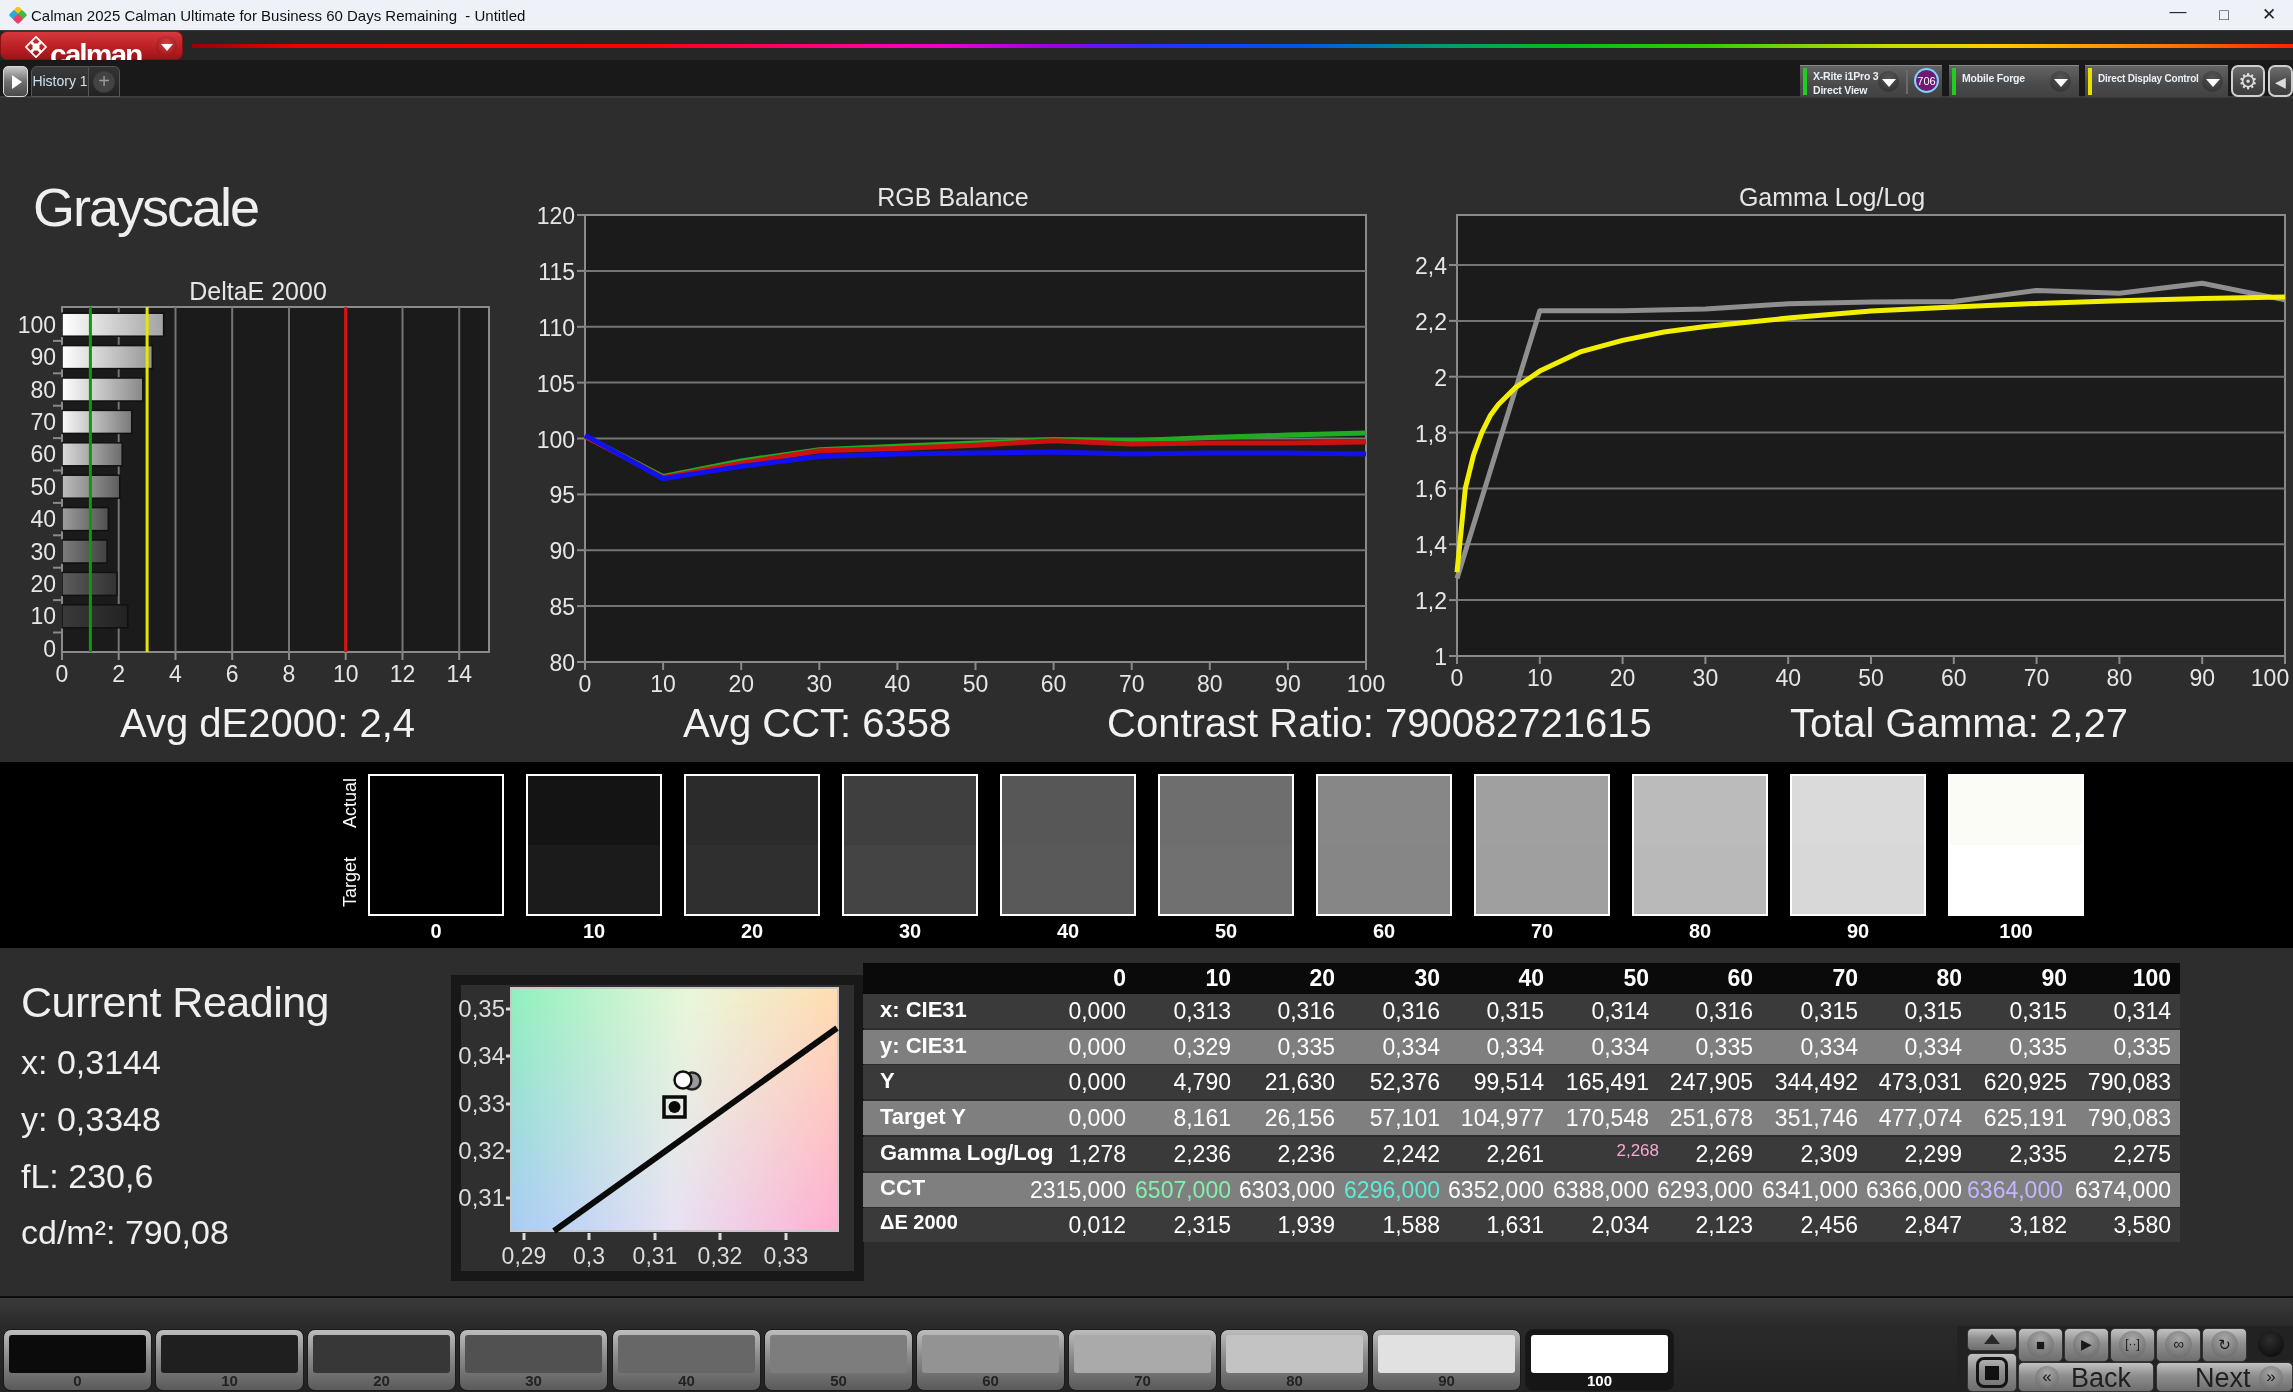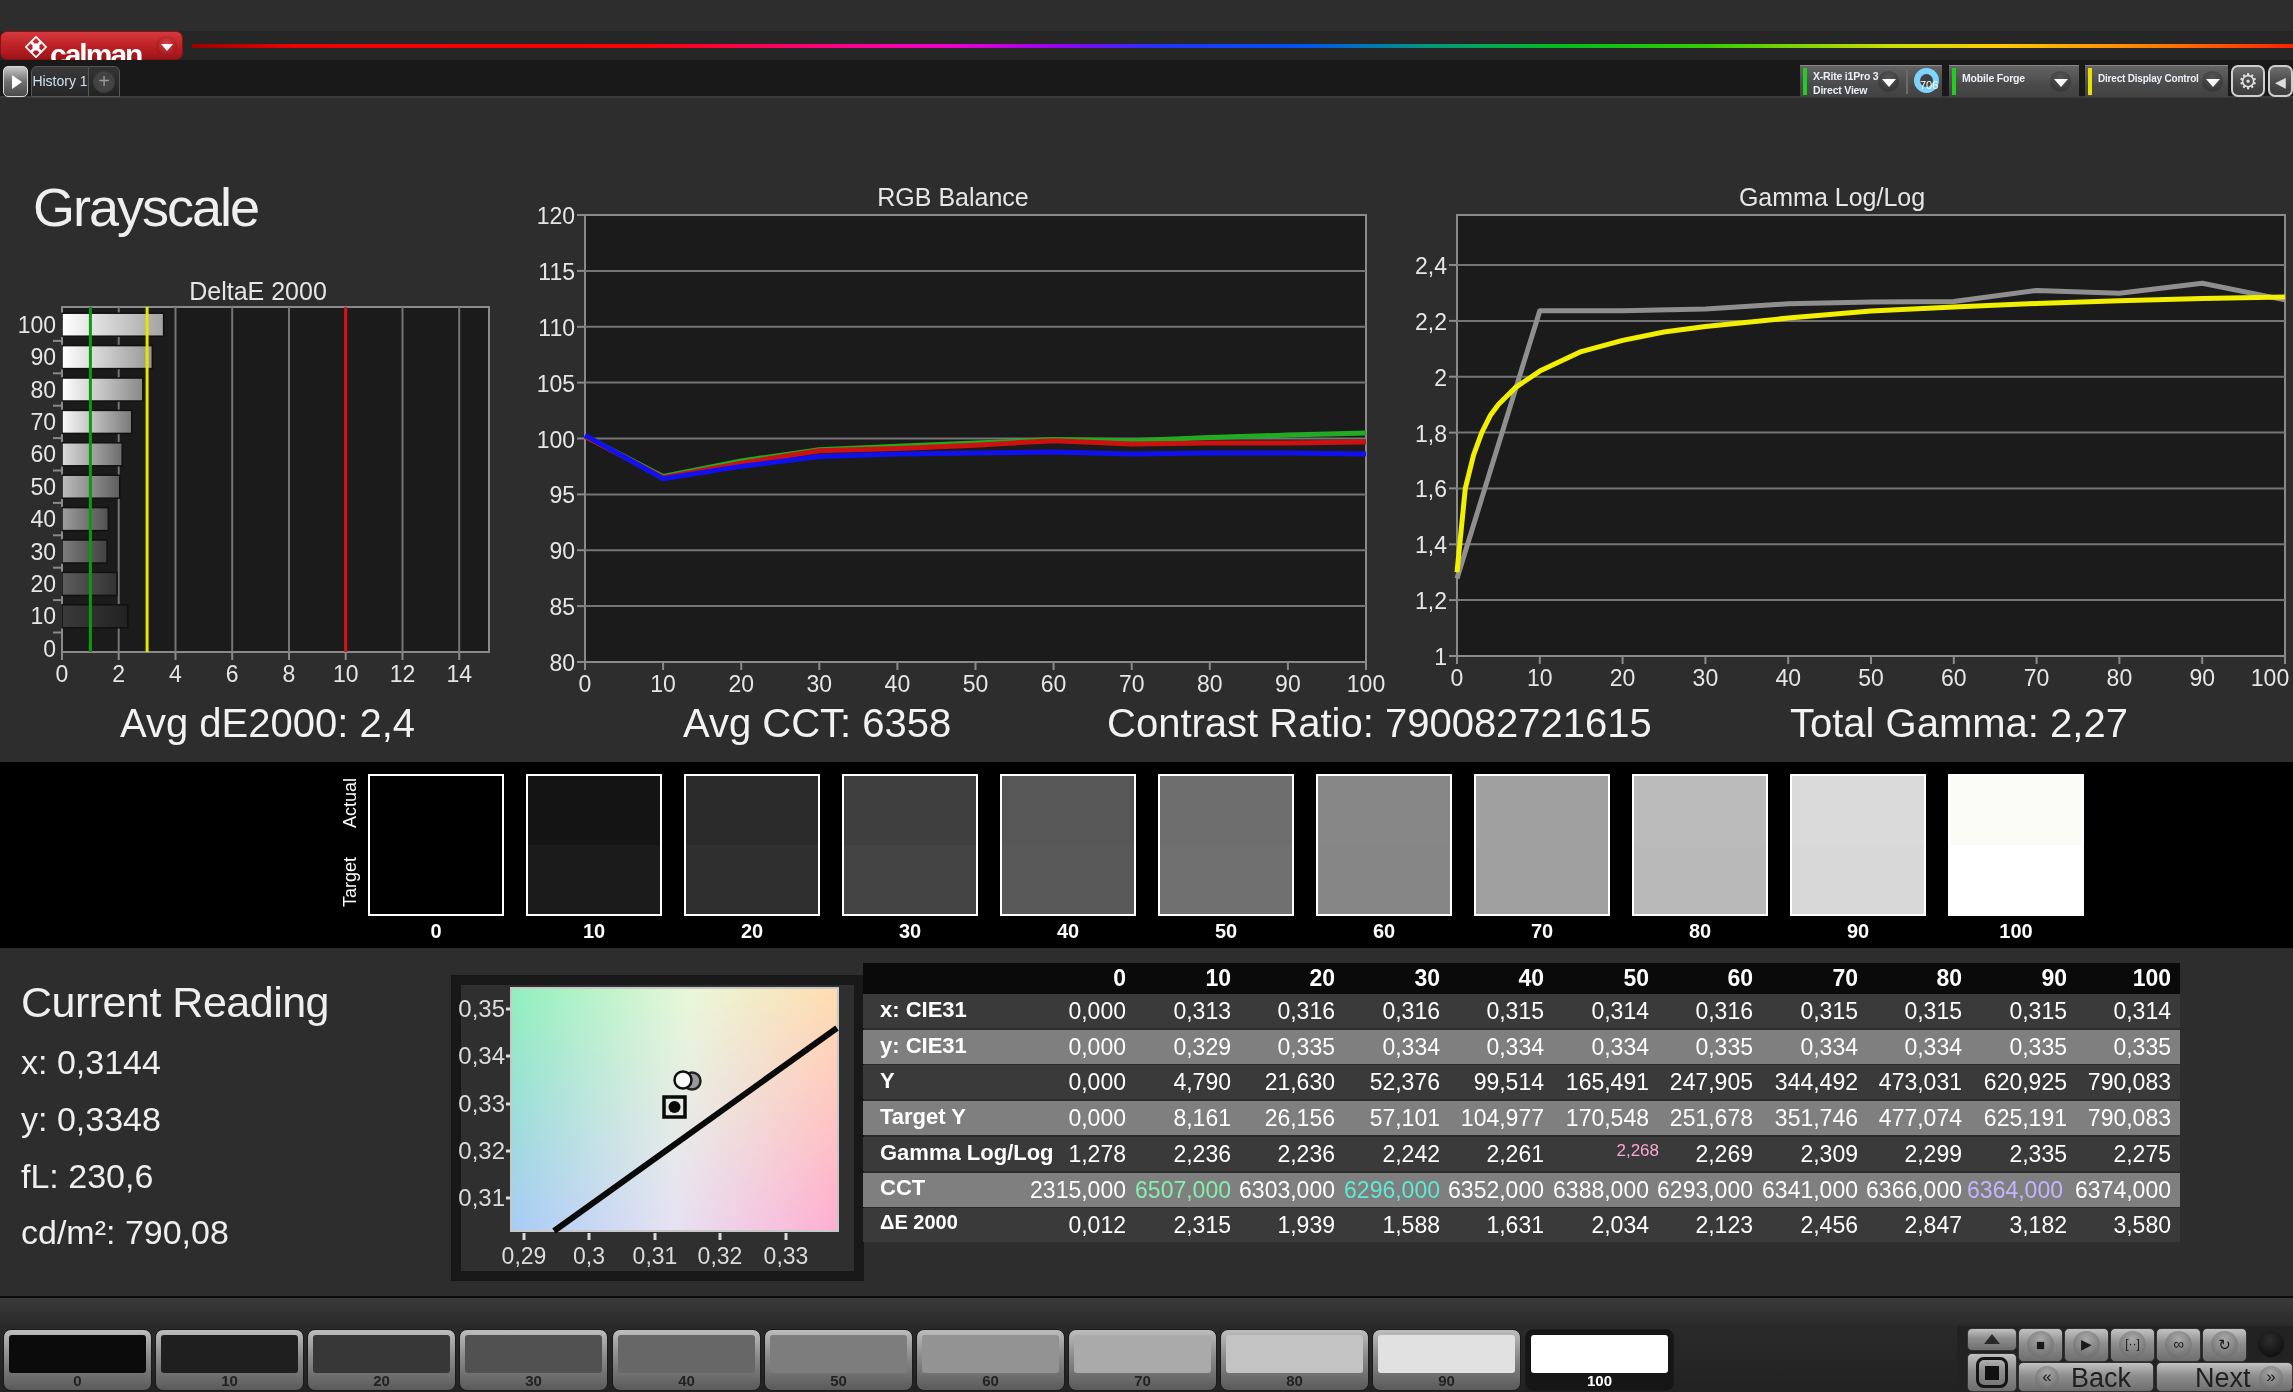--- a/index.html
+++ b/index.html
@@ -26,21 +26,21 @@
 #tabplay:after { content:""; position:absolute; left:8px; top:8px; border-top:7px solid transparent; border-bottom:7px solid transparent; border-left:10px solid #fff; }
 #tab1 { position:absolute; left:31px; top:66px; width:58px; height:31px; background:linear-gradient(#3a3a3a,#262626); border:1px solid #555; border-radius:6px 0 0 0; color:#cfe0ee; font-size:14px; text-align:center; line-height:29px; white-space:nowrap; }
 #tabplus { position:absolute; left:89px; top:66px; width:31px; height:31px; background:linear-gradient(#333,#222); border:1px solid #555; border-left:none; border-radius:0 6px 0 0; }
 #tabplus { background-image:radial-gradient(circle at 15px 15px,#474747 0,#424242 10px,rgba(0,0,0,0) 11.5px), linear-gradient(#333,#222); }
 #tabplus:after { content:"+"; position:absolute; left:0; top:0; width:100%; text-align:center; color:#999; font-size:20px; line-height:28px; }
 .ddbtn { position:absolute; top:65px; height:32px; background:linear-gradient(#646464,#4a4a4a 60%,#424242); border-top:1px solid #8a8a8a; border-radius:0; color:#e8f0f8; }
 .ddbar { position:absolute; left:3px; top:2px; bottom:2px; width:4px; }
 .ddtxt { position:absolute; left:13px; top:4px; font-size:10.5px; letter-spacing:-0.2px; font-weight:bold; line-height:13.5px; white-space:nowrap; }
 .ddarr { position:absolute; width:21px; height:21px; top:5px; border-radius:50%; background:radial-gradient(circle at 50% 30%,#555,#383838 75%); }
 .ddarr:after { content:""; position:absolute; left:4px; top:8px; border-left:7px solid transparent; border-right:7px solid transparent; border-top:8px solid #fff; }
-#badge706 { position:absolute; left:1914px; top:68px; width:25px; height:25px; border-radius:50%; background:#404040; border:6px solid #7dd3fc; color:#fff; font-size:11px; text-align:center; line-height:22px; }
+#badge706 { position:absolute; left:1914px; top:68px; width:25px; height:25px; border-radius:50%; background:#701a75; border:2px solid #7dd3fc; color:#fff; font-size:11px; text-align:center; line-height:22px; }
 .sqbtn { position:absolute; top:65px; height:32px; border-radius:7px; background:linear-gradient(#6e6e6e,#4a4a4a 55%,#3c3c3c); border:2px solid #cfcfcf; color:#ddd; text-align:center; }
 
 
 #h1 { position:absolute; left:33px; top:176px; font-size:54px; letter-spacing:-2px; color:#efefef; }
 .stat { position:absolute; top:701px; font-size:40px; color:#f2f2f2; white-space:nowrap; }
 
 
 #strip { position:absolute; left:0; top:762px; width:2293px; height:186px; background:#000; }
 .vlab { position:absolute; left:320px; width:60px; height:20px; color:#fff; font-size:18px; text-align:center; line-height:20px; transform:rotate(-90deg); }
 .sw { position:absolute; top:12px; width:136px; height:142px; border:2px solid #fff; }
@@ -61,20 +61,34 @@
 .lvs { position:absolute; left:5px; top:5px; width:137px; height:38px; border-radius:3px; }
 .lvt { position:absolute; left:0; bottom:1px; width:100%; text-align:center; font-size:15px; font-weight:bold; color:#222; }
 .lvl.sel .lvt { color:#fff; }
 .tbtn { position:absolute; background:linear-gradient(#c2c2c2,#8e8e8e 45%,#6e6e6e); border:1px solid #333; border-radius:5px; }
 .tico { position:absolute; border-radius:50%; background:radial-gradient(circle at 50% 30%,#a8a8a8,#6f6f6f 80%); color:#1a1a1a; text-align:center; }
 .navtxt { position:absolute; font-size:27px; color:#1f1f1f; }
 </style></head>
 <body>
 <div id="root">
 
+  <div id="titlebar">
+    <svg id="tbicon" viewBox="0 0 18 18">
+        <g>
+      <rect x="5.2" y="0.2" width="7.6" height="7.6" rx="1.8" transform="rotate(45 9 4)" fill="#f5c518"></rect>
+      <rect x="1.2" y="4.2" width="7.6" height="7.6" rx="1.8" transform="rotate(45 5 8)" fill="#29a8e0"></rect>
+      <rect x="9.2" y="4.2" width="7.6" height="7.6" rx="1.8" transform="rotate(45 13 8)" fill="#3dbb3d"></rect>
+      <rect x="5.2" y="8.2" width="7.6" height="7.6" rx="1.8" transform="rotate(45 9 12)" fill="#f23b5f"></rect>
+    </g>
+      </svg>
+    <div id="tbtext">Calman 2025 Calman Ultimate for Business 60 Days Remaining&nbsp; - Untitled</div>
+    <div class="wbtn" style="left:2163px;width:30px;line-height:24px">—</div>
+    <div class="wbtn" style="left:2209px;width:30px;line-height:30px;font-size:16px">□</div>
+    <div class="wbtn" style="left:2254px;width:30px;line-height:29px">✕</div>
+  </div>
 
   <div id="logorow"></div>
   <div id="rainbow"></div>
   <div id="calbtn">
     <svg id="callogo" viewBox="0 0 24 24">
       <g transform="rotate(45 12 12)" fill="none" stroke="#fff" stroke-width="1.9">
         <rect x="4.2" y="4.2" width="7.2" height="7.2"></rect>
         <rect x="12.6" y="4.2" width="7.2" height="7.2"></rect>
         <rect x="4.2" y="12.6" width="7.2" height="7.2"></rect>
         <rect x="12.6" y="12.6" width="7.2" height="7.2"></rect>

